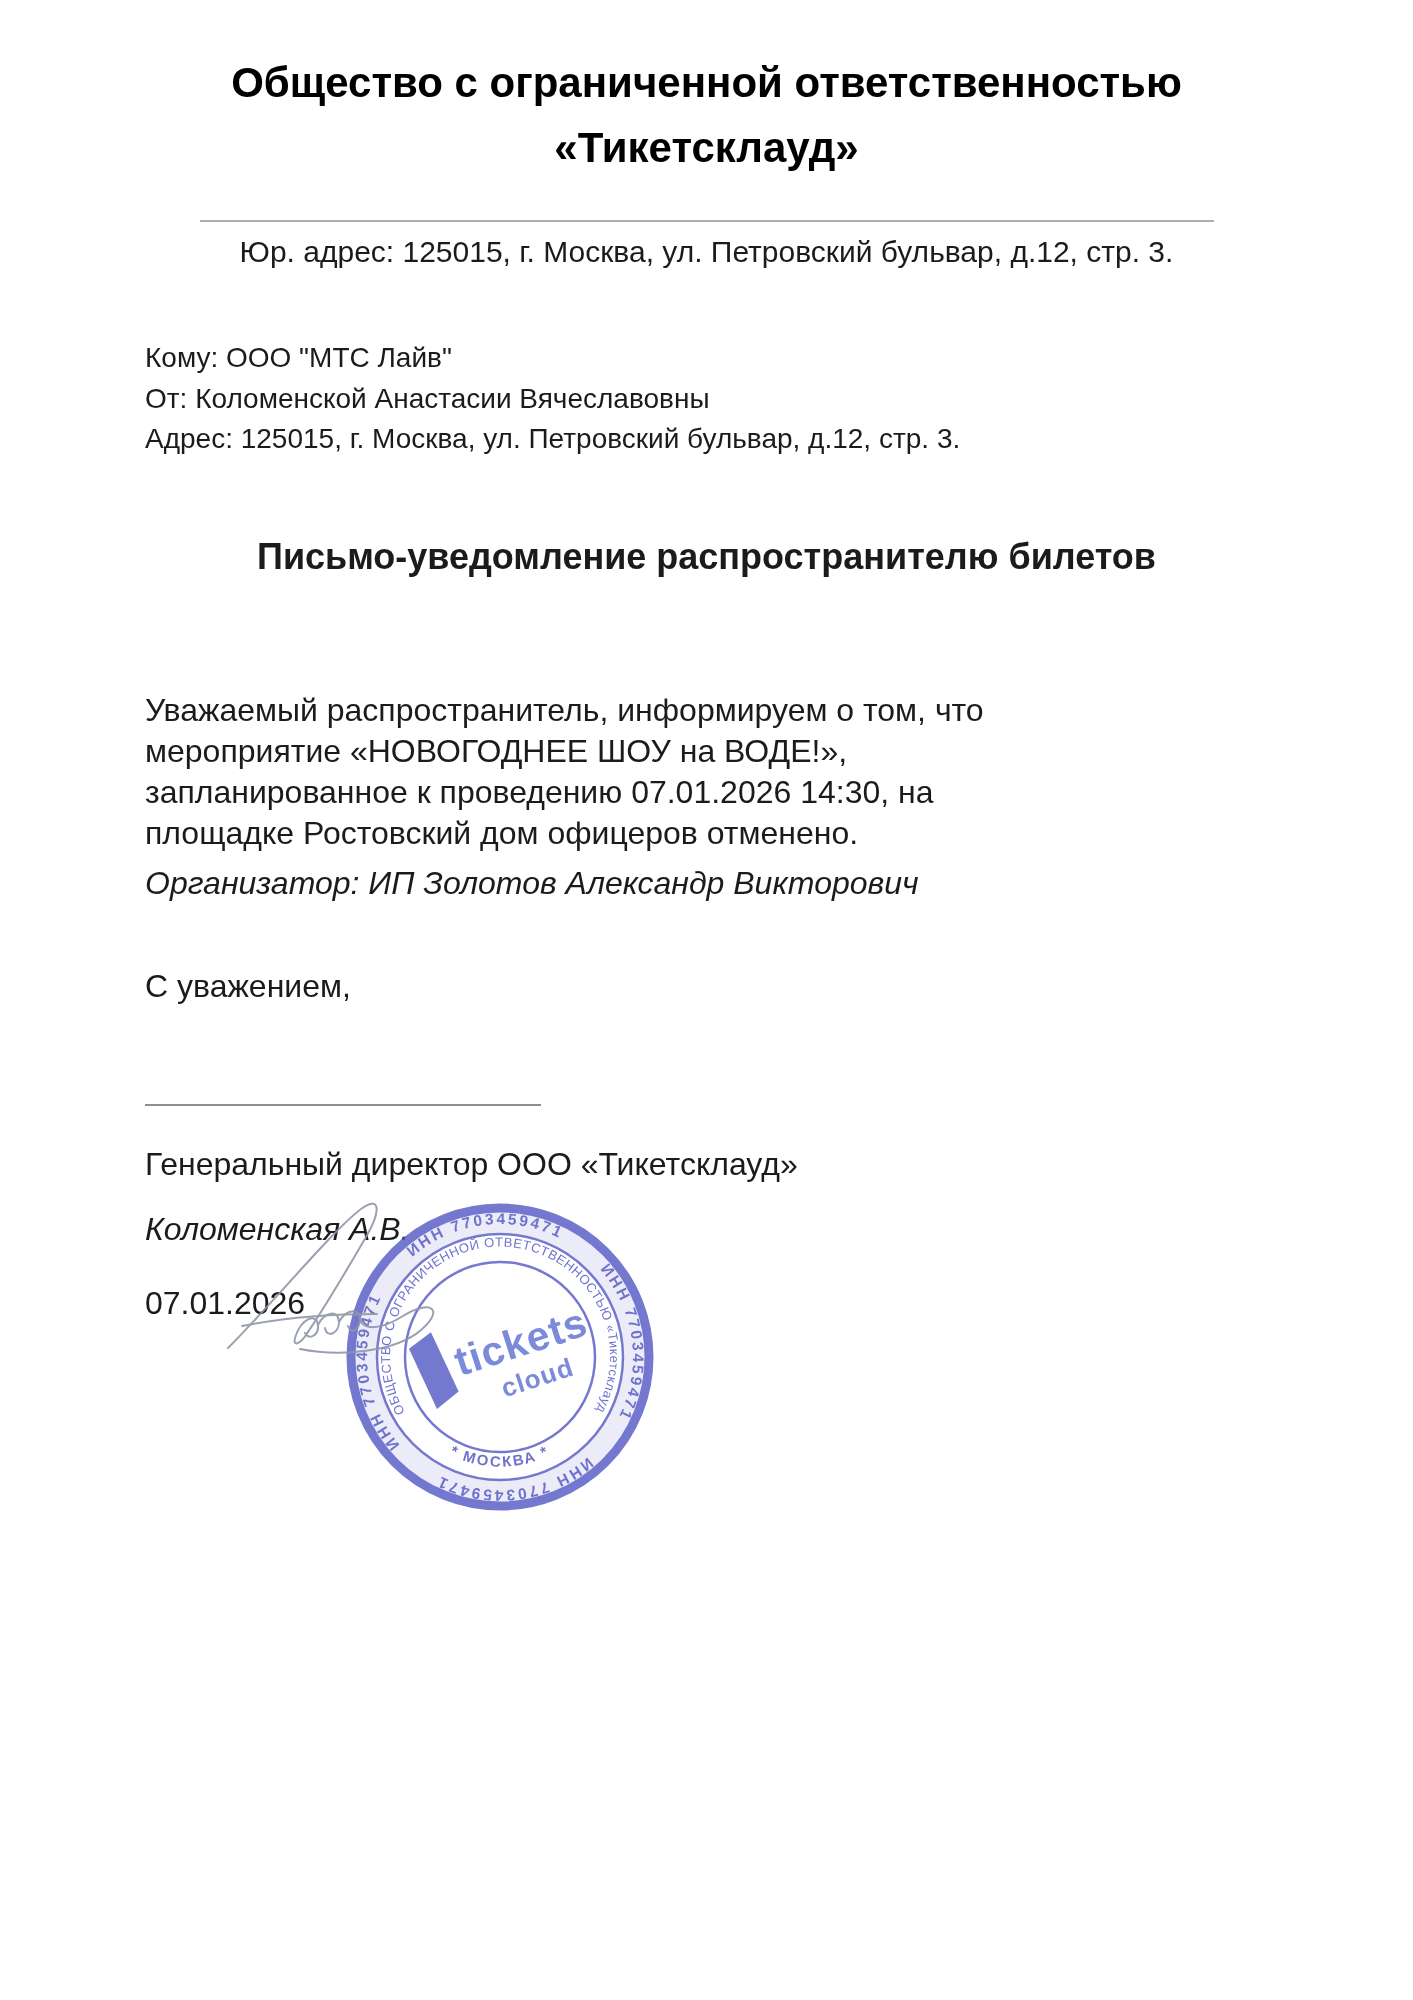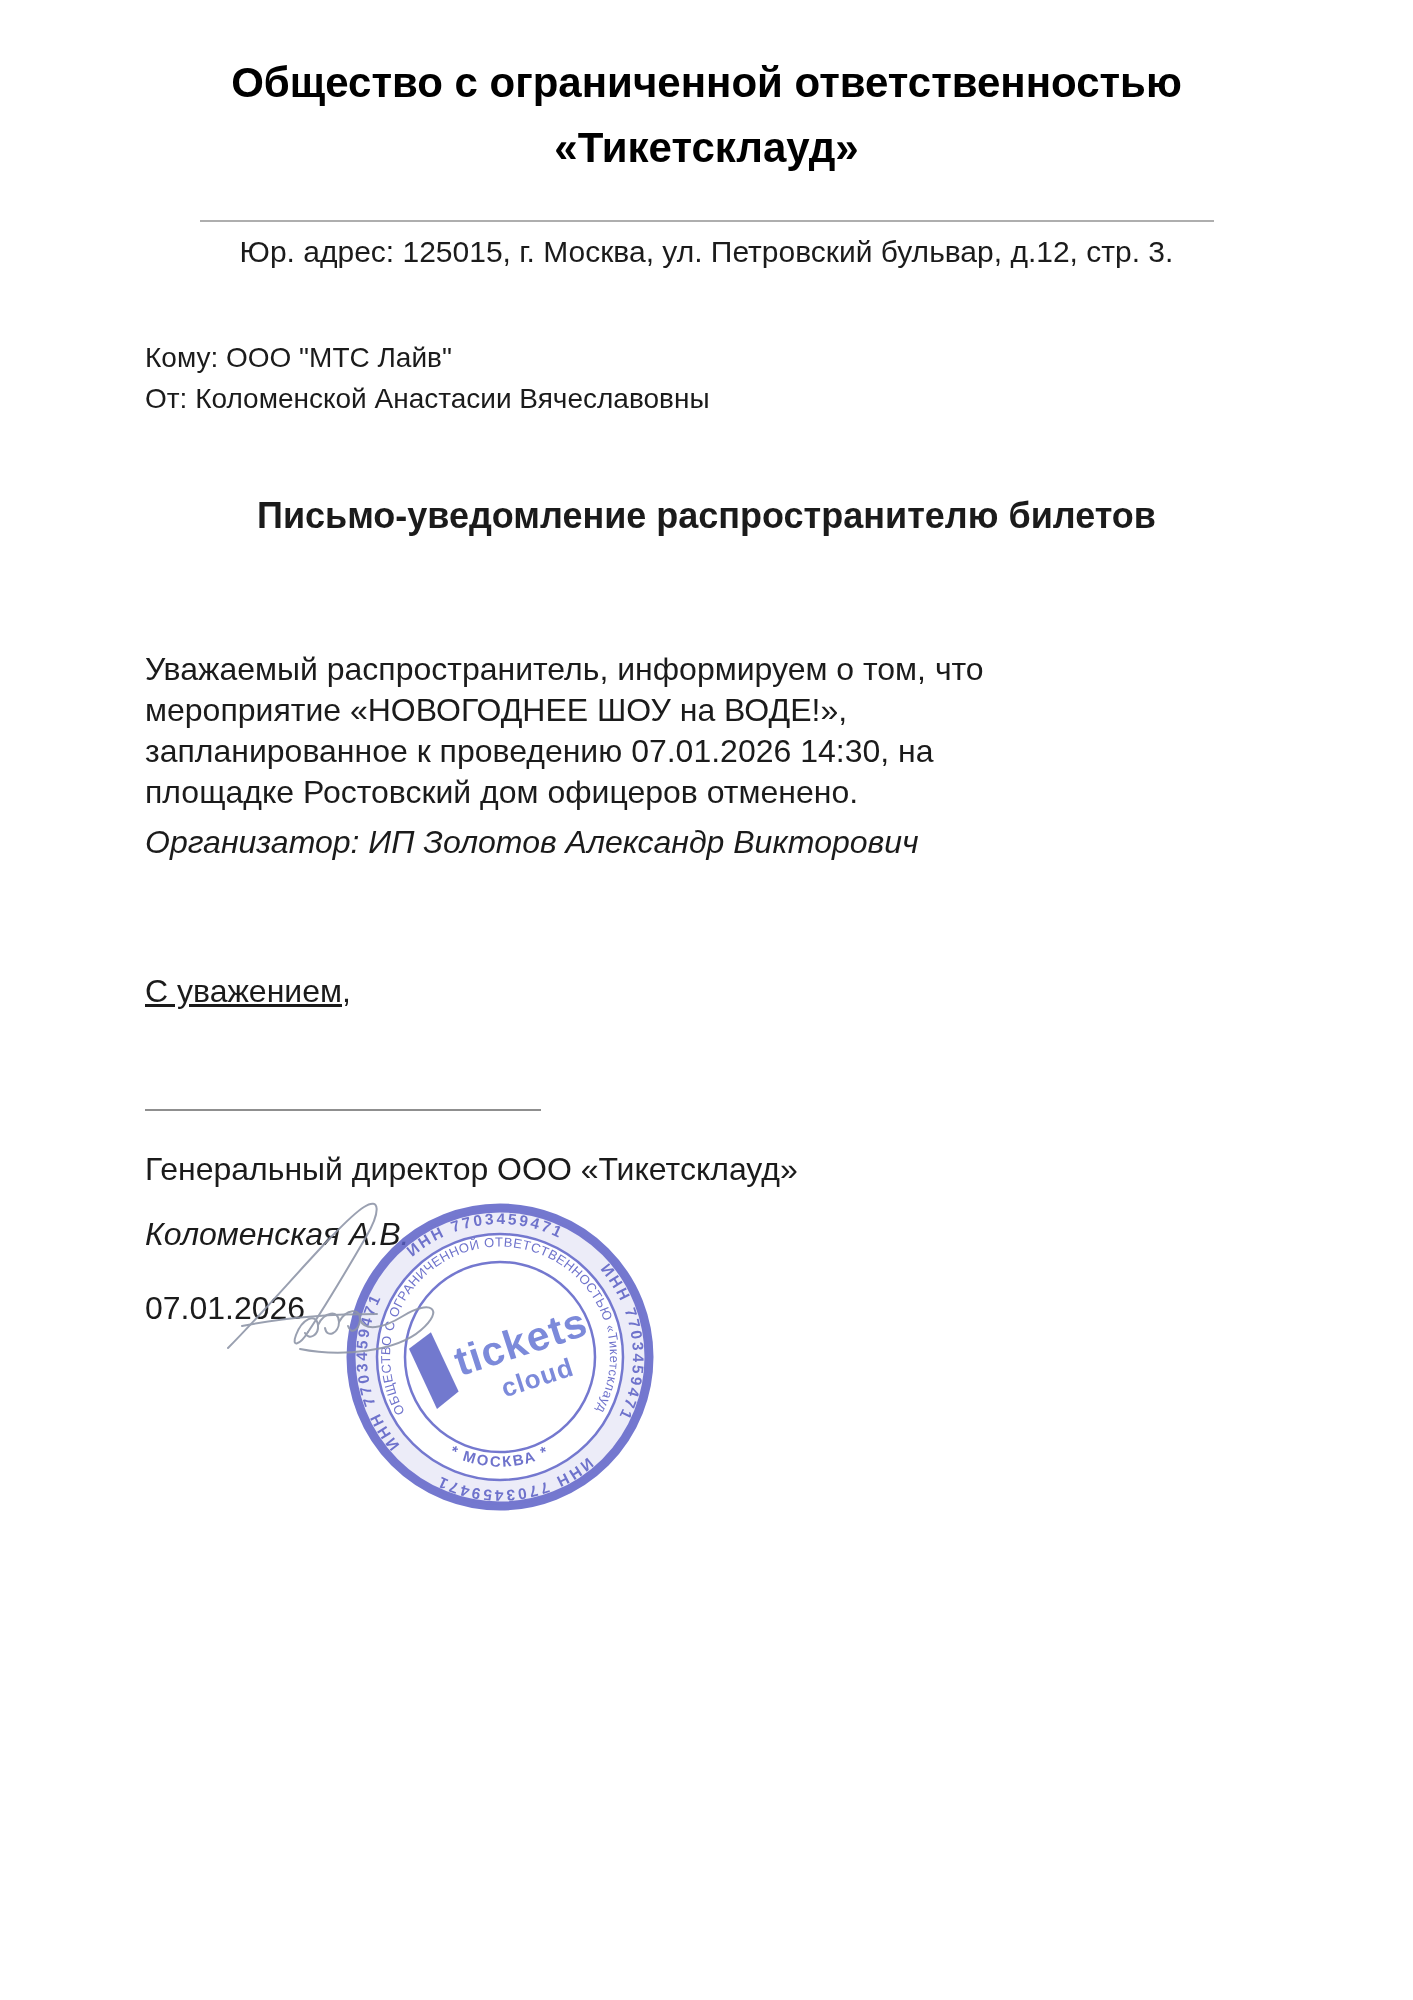--- a/index.html
+++ b/index.html
@@ -47,21 +47,21 @@
   }
   .body-par {
     margin: 0 0 0 145px;
     max-width: 858px;
     font-size: 32px;
     line-height: 41px;
   }
   .p1 { margin-top: 116px; }
   .p2 { margin-top: 9px; font-style: italic; }
   .p3 { margin-top: 19px; }
-  .salutation { margin-top: 108px; text-decoration: underline; }
+  .salutation { margin-top: 62px; }
   .sig-line {
     width: 396px;
     height: 0;
     border: none;
     border-top: 2px solid #8f8f8f;
     margin: 97px 0 0 145px;
   }
   .director { margin-top: 38px; }
   .sig-name { margin-top: 24px; font-style: italic; }
   .sig-date { margin-top: 33px; }
@@ -95,20 +95,21 @@
     <div>«Тикетсклауд»</div>
   </div>
 
   <hr class="rule">
 
   <div class="legal-address">Юр. адрес: 125015, г. Москва, ул. Петровский бульвар, д.12, стр. 3.</div>
 
   <div class="recipient-block">
     <div>Кому: ООО "МТС Лайв"</div>
     <div>От: Коломенской Анастасии Вячеславовны</div>
+    <div>Адрес: 125015, г. Москва, ул. Петровский бульвар, д.12, стр. 3.</div>
   </div>
 
   <div class="subject">Письмо-уведомление распространителю билетов</div>
 
   <div class="body-par p1">Уважаемый распространитель, информируем о том, что мероприятие «НОВОГОДНЕЕ ШОУ на ВОДЕ!», запланированное к проведению 07.01.2026 14:30, на площадке Ростовский дом офицеров отменено.</div>
   <div class="body-par p2">Организатор: ИП Золотов Александр Викторович</div>
 
   <div class="body-par salutation">С уважением,</div>
 
   <hr class="sig-line">

